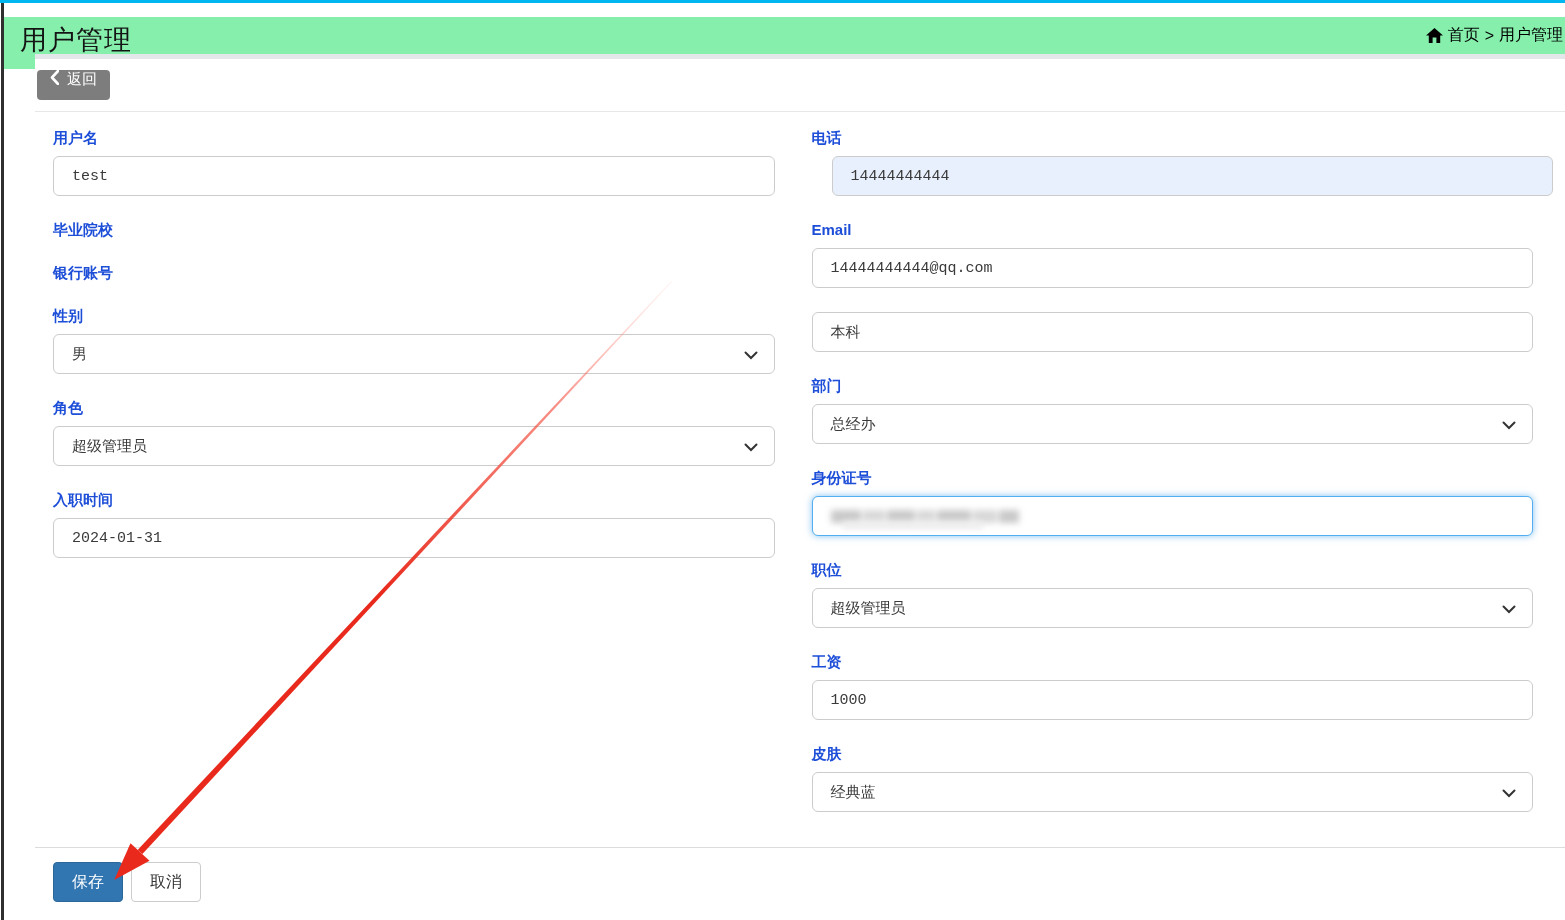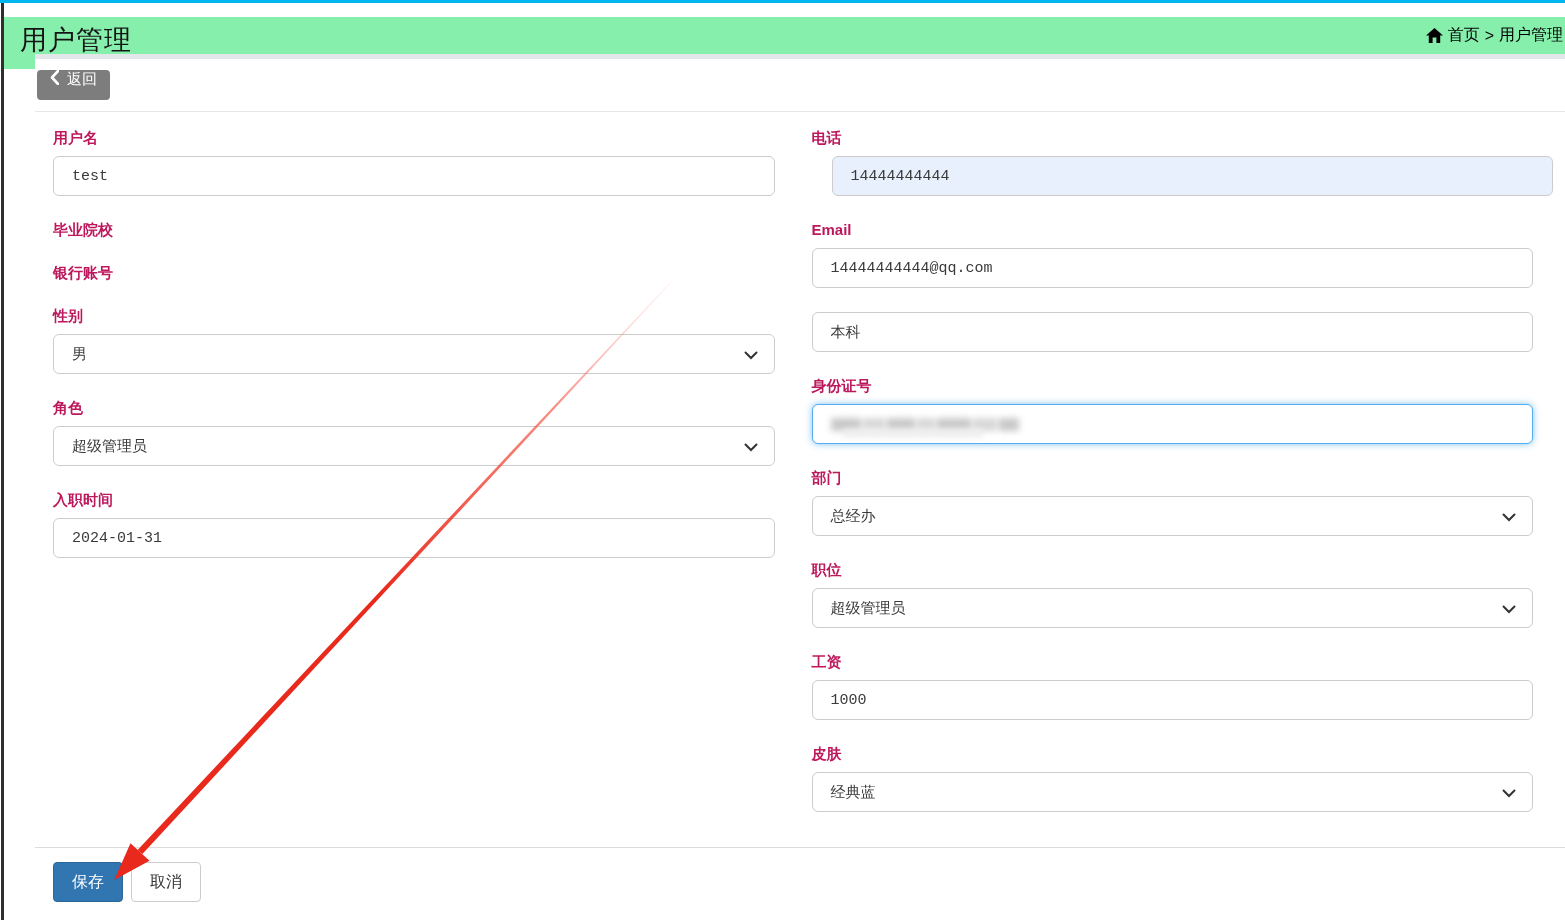--- a/index.html
+++ b/index.html
@@ -24,21 +24,21 @@
   .back-btn {
     display:inline-flex; gap:8px; background:#7d7d7d; color:#fff;
     border:none; border-radius:4px; padding:0 13px; height:30px; font-size:15px;
     font-family:inherit; cursor:pointer;
   }
   .form-wrap { padding:16px 32px 0 18px; }
   .form-grid { display:flex; gap:37px; }
   .col { flex:1; min-width:0; }
 
   .field { margin-bottom:24px; }
-  .field label { display:block; font-size:15px; font-weight:bold; color:#be185d; margin:0 0 9px 0; line-height:19px; }
+  .field label { display:block; font-size:15px; font-weight:bold; color:#1d4ed8; margin:0 0 9px 0; line-height:19px; }
   .inputbox, .field input {
     width:100%; height:40px; border:1px solid #ccc; border-radius:6px;
     padding:0 18px; font-size:15px; color:#3a3a3a; background:#fff;
     font-family:inherit; display:flex; align-items:center; outline:none;
   }
   .field input { display:block; line-height:38px;font-family:Liberation Mono, monospace; }
   .autofill { background:#e8f0fe !important;margin-left:20px; }
   .selectbox { position:relative; cursor:pointer; }
   .selectbox .chev { position:absolute; right:16px; top:16px; }
   .redacted { border-color:#52aef0; box-shadow:0 0 7px rgba(60,160,235,.65); position:relative; }
@@ -128,44 +128,44 @@
             <input type="text" readonly="" class="autofill" value="14444444444" style="">
           </div>
           <div class="field">
             <label>Email</label>
             <input type="text" readonly="" value="14444444444@qq.com" style="">
           </div>
           <div class="field">
             <input type="text" readonly="" value="本科" style="">
           </div>
           <div class="field">
+            <label>部门</label>
+            <div class="inputbox selectbox">
+              <span>总经办</span>
+              <svg class="chev" width="14" height="9" viewBox="0 0 14 9">
+                <path d="M1.5 1.5 L7 7 L12.5 1.5" stroke="#333" stroke-width="2" fill="none" stroke-linecap="round"></path>
+              </svg>
+            </div>
+          </div>
+          <div class="field">
             <label>身份证号</label>
             <div class="inputbox redacted">
               <div class="blobs">
                 <span class="b1"></span>
                 <span class="b2"></span>
                 <span class="b3"></span>
                 <span class="b4"></span>
                 <span class="b5"></span>
                 <span class="b6"></span>
                 <span class="b7"></span>
               </div>
               <div class="blobs-under"></div>
             </div>
           </div>
           <div class="field">
-            <label>部门</label>
-            <div class="inputbox selectbox">
-              <span>总经办</span>
-              <svg class="chev" width="14" height="9" viewBox="0 0 14 9">
-                <path d="M1.5 1.5 L7 7 L12.5 1.5" stroke="#333" stroke-width="2" fill="none" stroke-linecap="round"></path>
-              </svg>
-            </div>
-          </div>
-          <div class="field">
             <label>职位</label>
             <div class="inputbox selectbox">
               <span>超级管理员</span>
               <svg class="chev" width="14" height="9" viewBox="0 0 14 9">
                 <path d="M1.5 1.5 L7 7 L12.5 1.5" stroke="#333" stroke-width="2" fill="none" stroke-linecap="round"></path>
               </svg>
             </div>
           </div>
           <div class="field">
             <label>工资</label>

